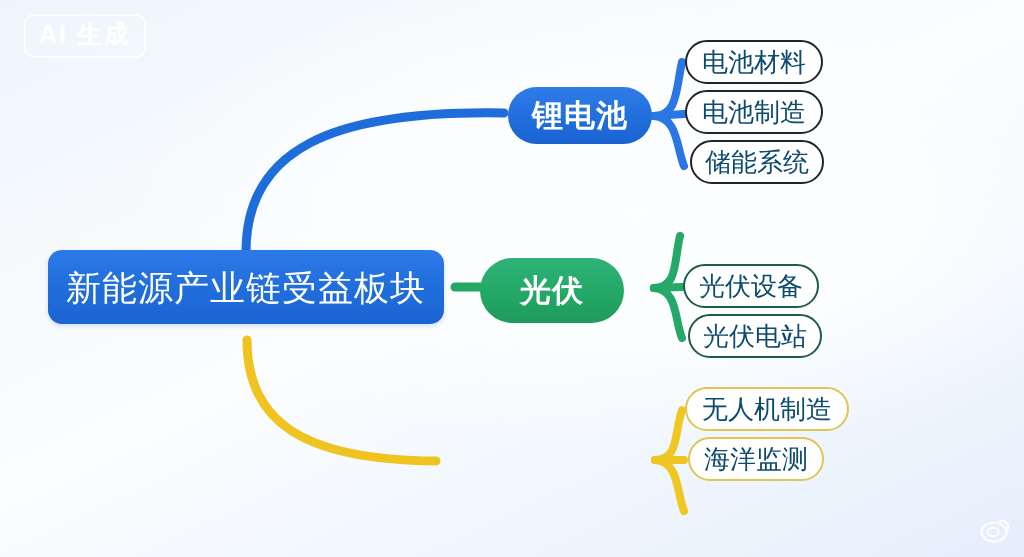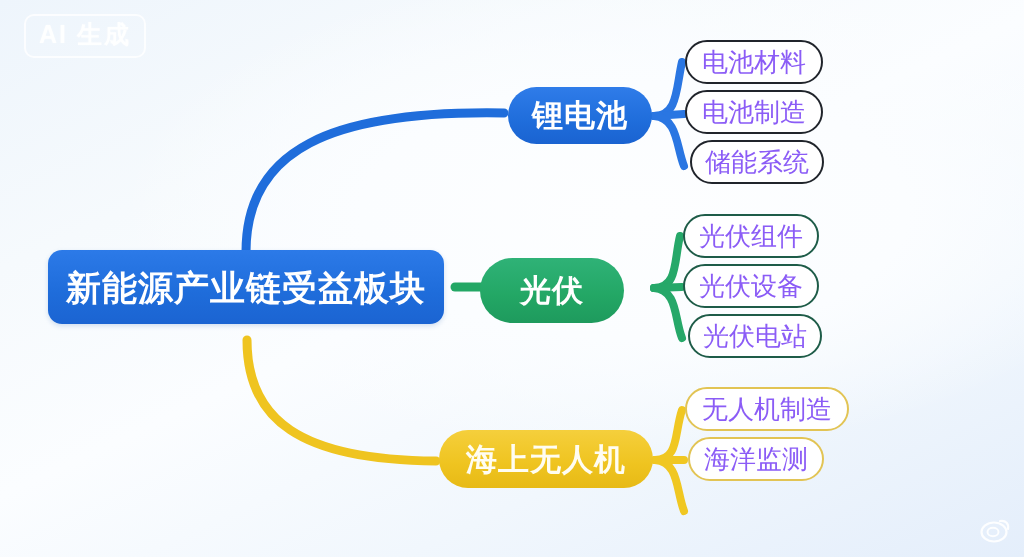--- a/index.html
+++ b/index.html
@@ -47,21 +47,21 @@
   
   .root-node {
     left: 48px;
     top: 250px;
     width: 396px;
     height: 74px;
     border-radius: 14px;
     background: linear-gradient(180deg, #2c7ae8 0%, #1f6ddb 55%, #1b64d2 100%);
     color: #ffffff;
     font-size: 35px;
-    font-weight: bold;
+    font-weight: normal;
     letter-spacing: 1px;
     box-shadow: 0 2px 5px rgba(30,90,170,0.18);
   }
 
   
   .branch-node {
     border-radius: 40px;
     color: #ffffff;
     font-size: 31px;
     font-weight: bold;
@@ -90,21 +90,21 @@
     background: linear-gradient(180deg, #f5cf3c 0%, #efc420 58%, #e7ba16 100%);
     color: #fffdf2;
   }
 
   
   .leaf-node {
     background: #ffffff;
     border-radius: 30px;
     font-size: 26px;
     font-weight: normal;
-    color: #8b5cf6;
+    color: #0c4a6e;
     height: 44px;
   }
   .leaf-blue   { border: 2.5px solid #20242b; }
   .leaf-green  { border: 2.5px solid #1e5c48; }
   .leaf-yellow { border: 2.5px solid #e2c454; }
 
   .leaf-l1 { left: 685px; top: 40px;  width: 138px; }
   .leaf-l2 { left: 685px; top: 90px;  width: 138px; }
   .leaf-l3 { left: 690px; top: 140px; width: 134px; }
 
@@ -180,25 +180,23 @@
   </svg>
 
   <div class="node root-node">新能源产业链受益板块</div>
 
   <div class="node branch-node branch-blue">锂电池</div>
   <div class="node leaf-node leaf-blue leaf-l1">电池材料</div>
   <div class="node leaf-node leaf-blue leaf-l3">储能系统</div>
   <div class="node leaf-node leaf-blue leaf-l2">电池制造</div>
 
   <div class="node branch-node branch-green">光伏</div>
-  <div class="node leaf-node leaf-green leaf-g1">光伏组件</div>
   <div class="node leaf-node leaf-green leaf-g2">光伏设备</div>
   <div class="node leaf-node leaf-green leaf-g3">光伏电站</div>
 
-  <div class="node branch-node branch-yellow">海上无人机</div>
   <div class="node leaf-node leaf-yellow leaf-y1">无人机制造</div>
   <div class="node leaf-node leaf-yellow leaf-y2">海洋监测</div>
 
   <div id="ai-badge">AI 生成</div>
 
   <div id="weibo-mark">
     <span class="wb-eye">
       <svg width="30" height="26" viewBox="0 0 30 26" fill="none">
         <ellipse cx="14" cy="15" rx="12.5" ry="9.5" stroke="rgba(255,255,255,0.9)" stroke-width="2.2" fill="none"></ellipse>
         <ellipse cx="13" cy="15" rx="5.5" ry="4.2" stroke="rgba(255,255,255,0.9)" stroke-width="2" fill="none"></ellipse>

